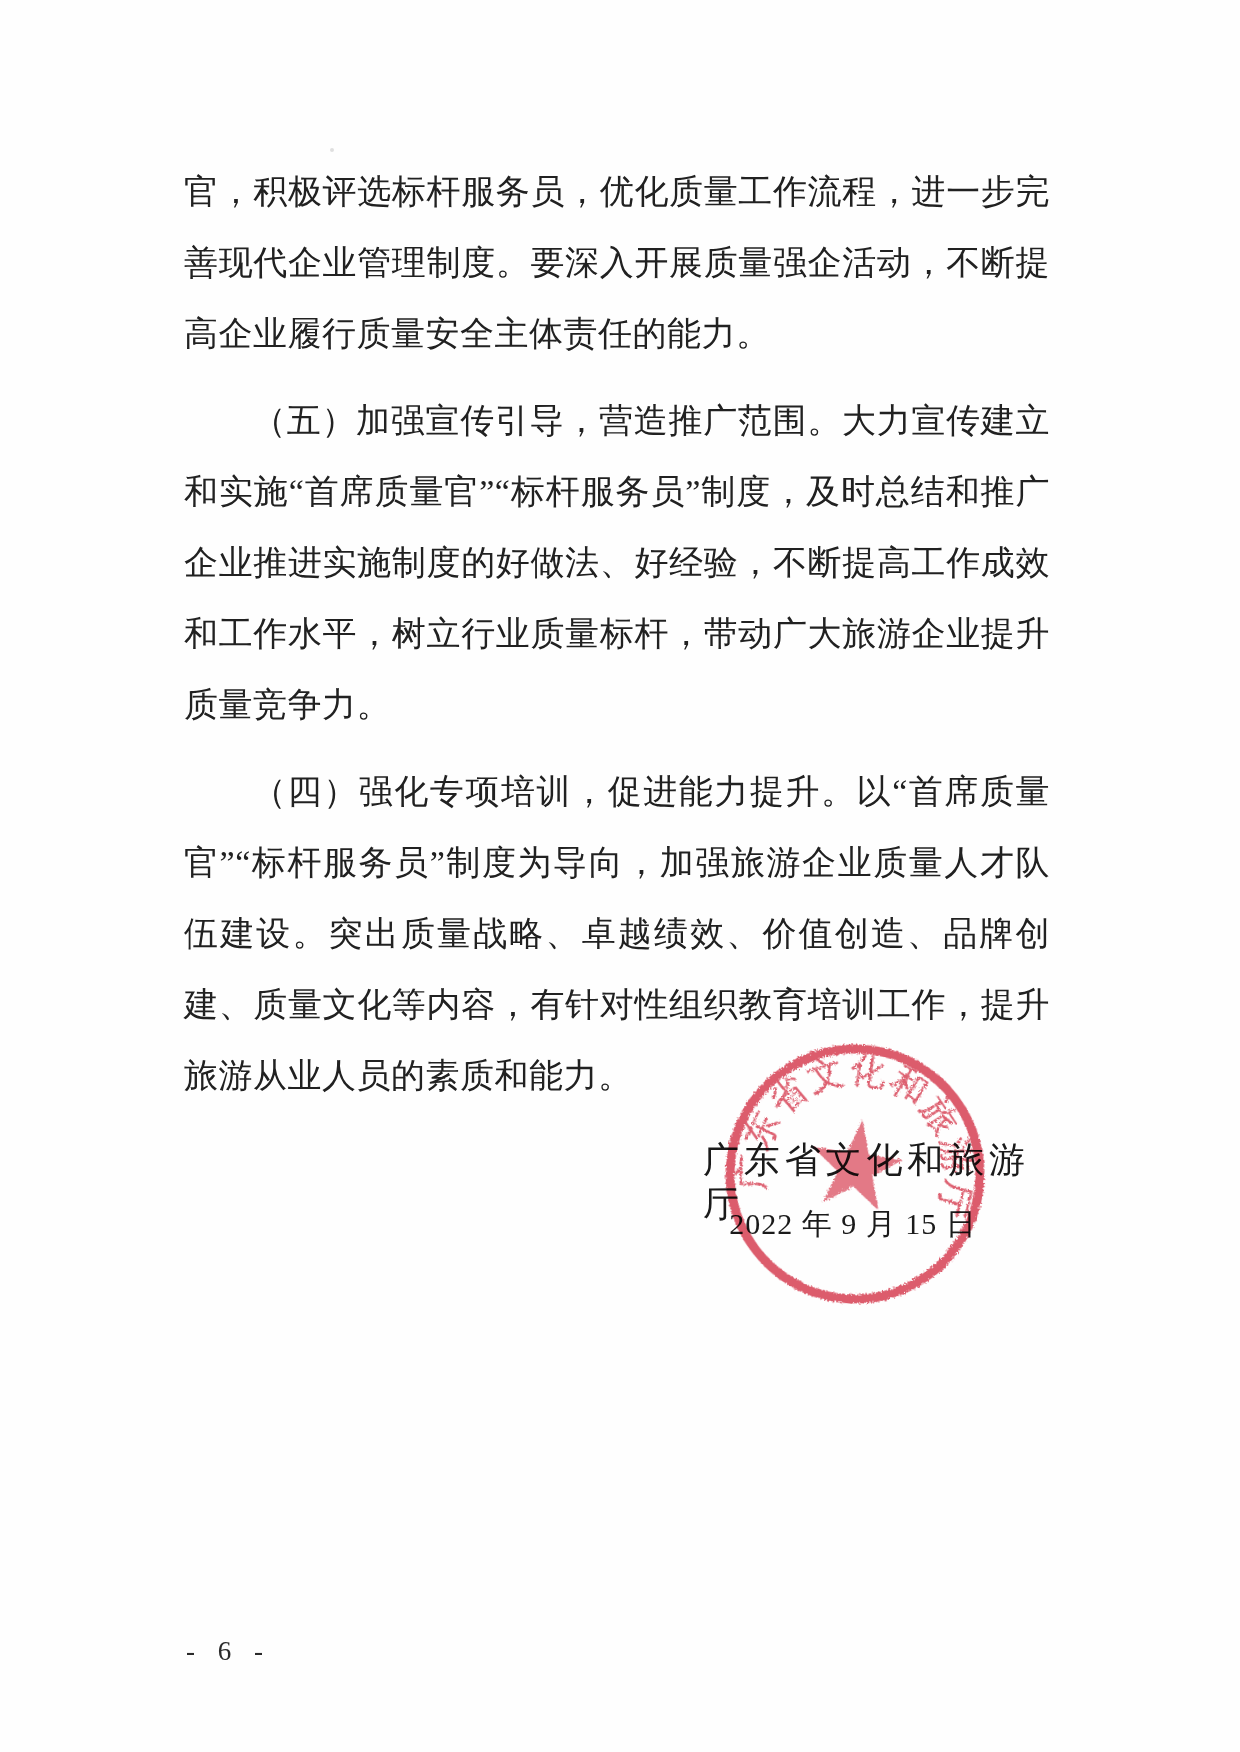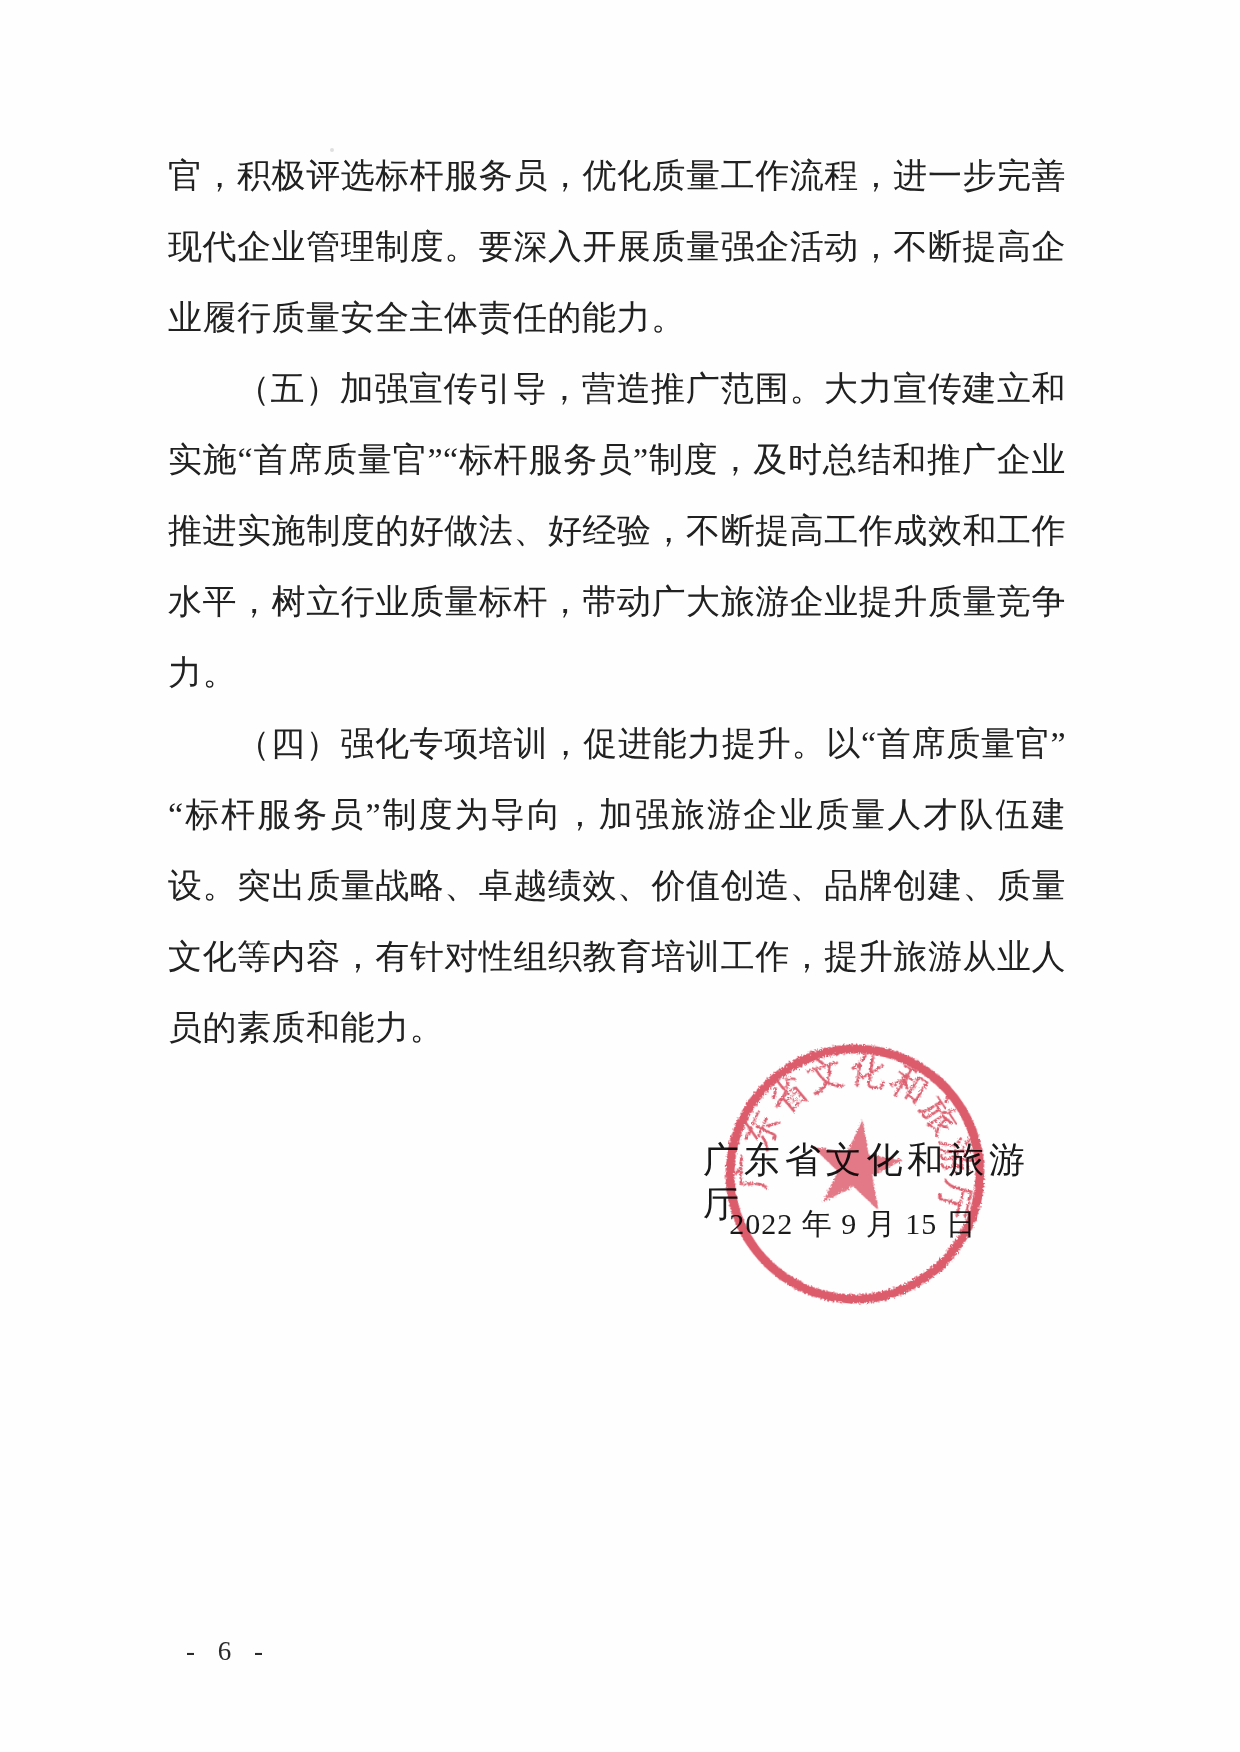--- a/index.html
+++ b/index.html
@@ -23,21 +23,21 @@
     top: 140px;
     width: 898px;
     font-size: 34px;
     line-height: 71px;
     letter-spacing: 0.5px;
     text-align: justify;
     text-justify: inter-ideograph;
     word-break: break-all;
     color: #212121;
   }
-  .body-text p { margin: 0; }
+  .body-text p { margin: 16px; }
   .body-text p.indent { text-indent: 68px; }
 
   
   .sig-agency {
     position: absolute;
     left: 703px;
     top: 1138px;
     width: 322px;
     font-size: 36px;
     line-height: 44px;

